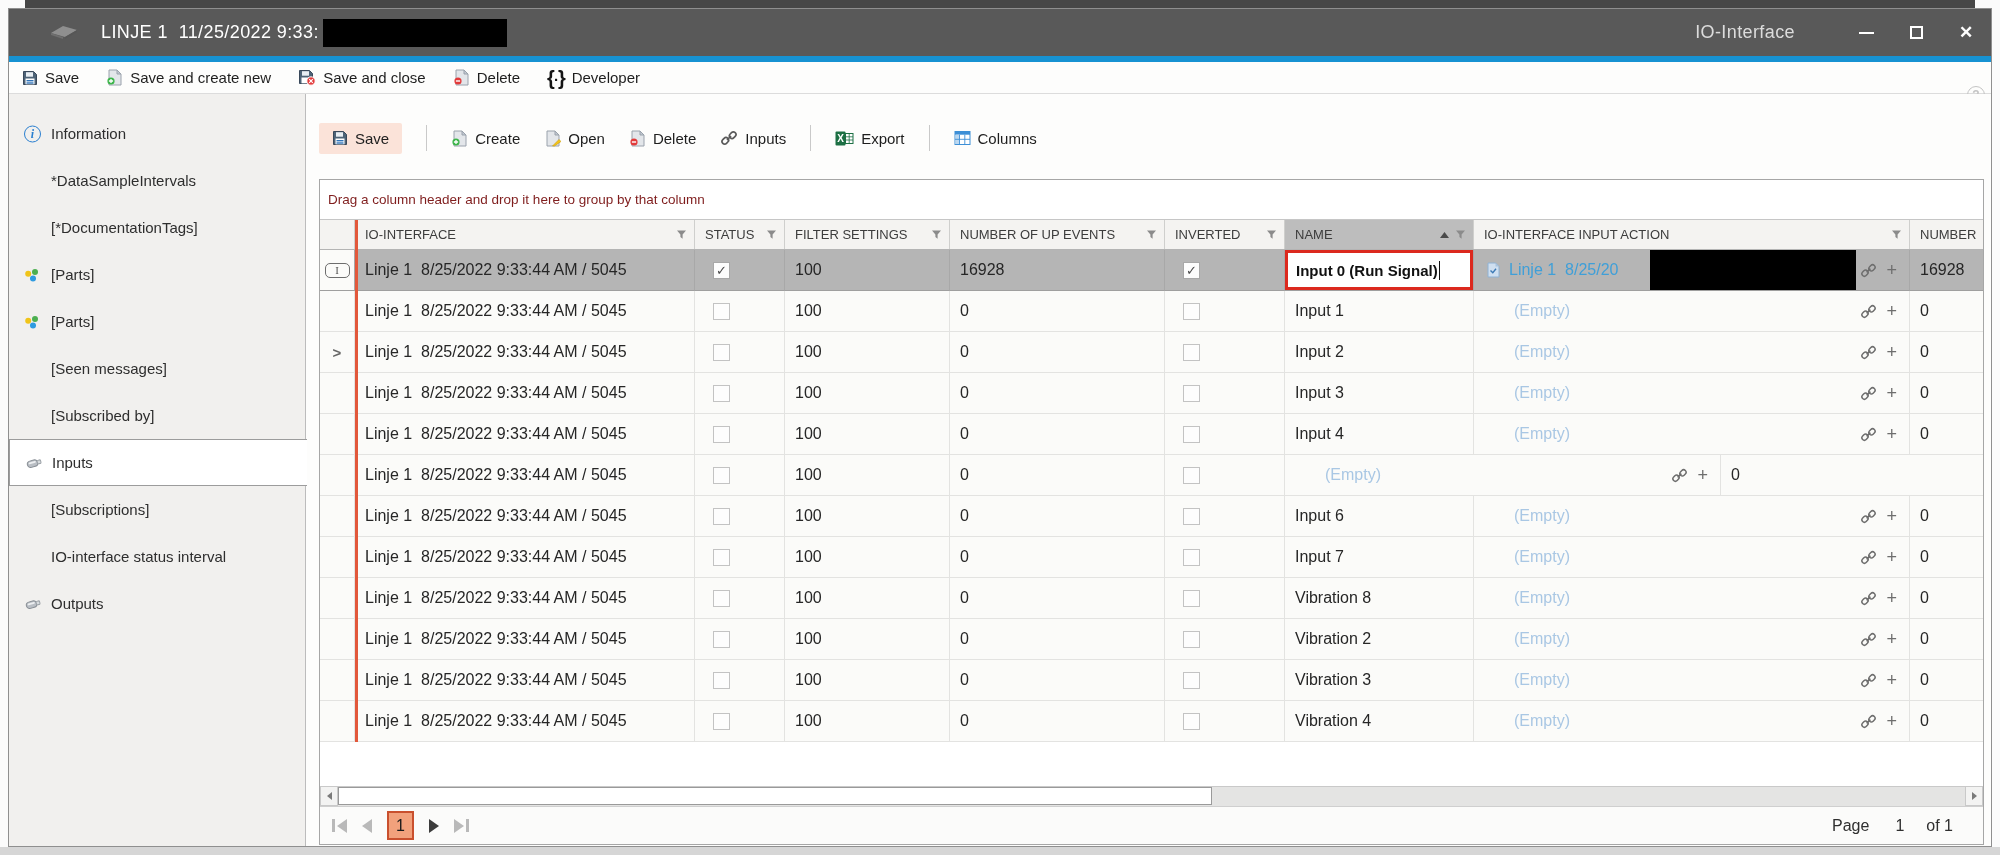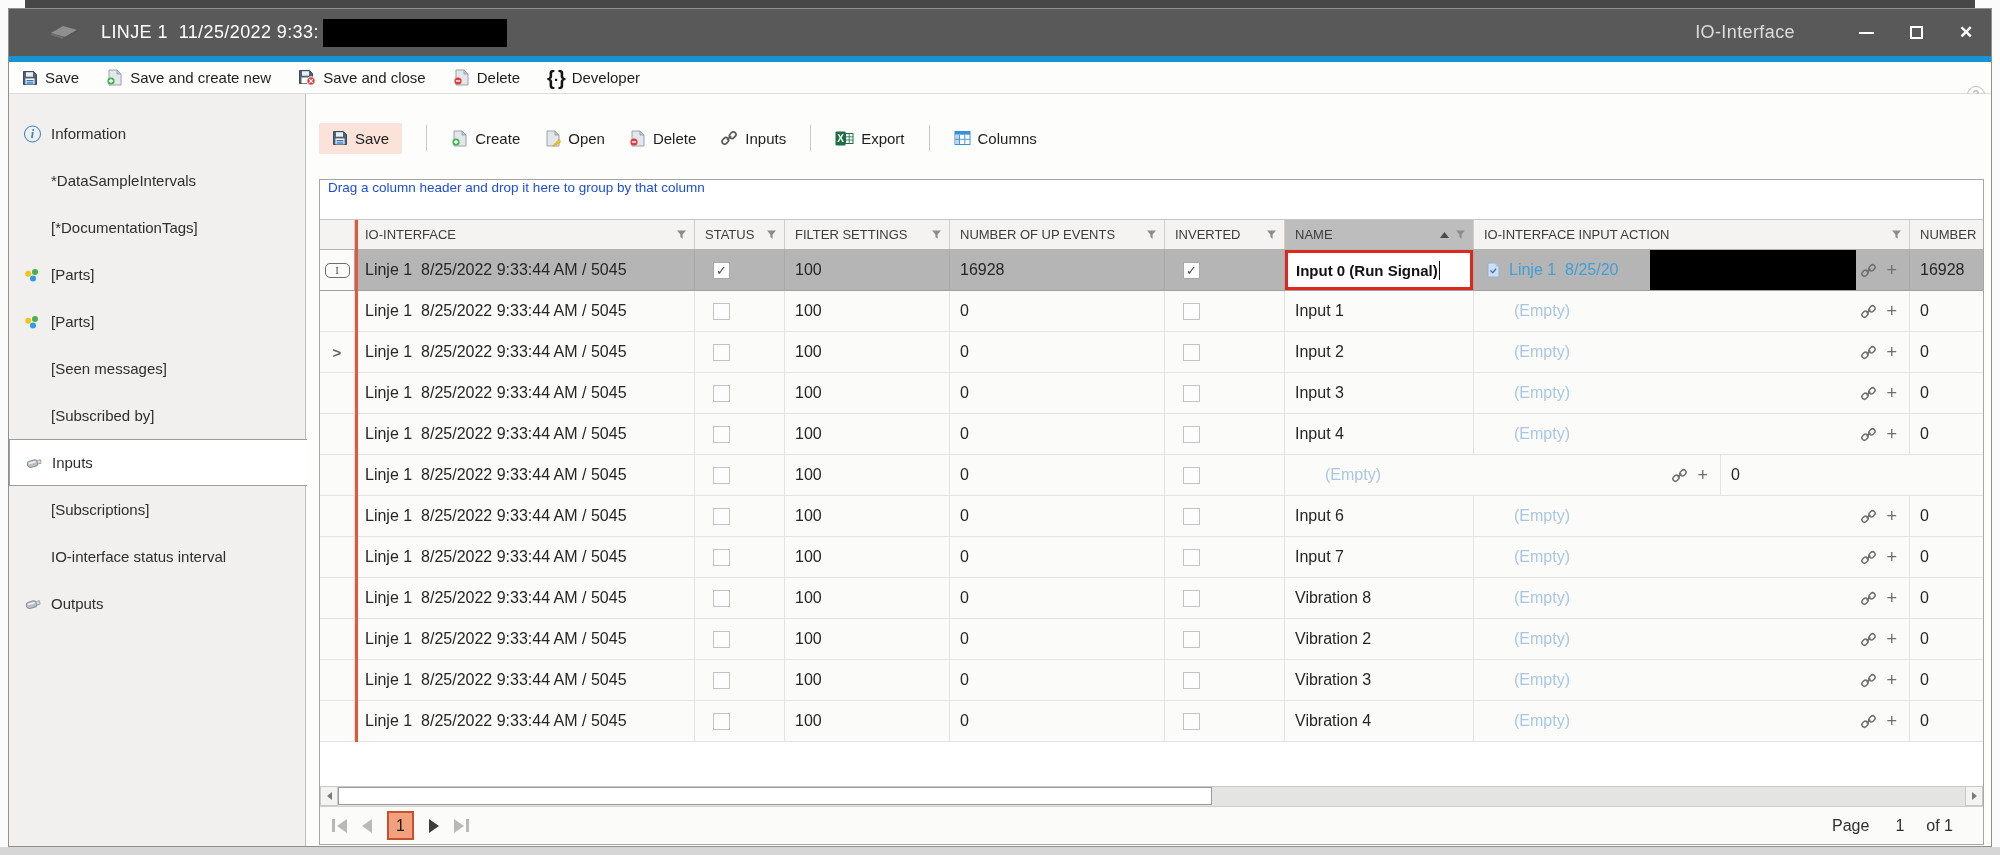--- a/index.html
+++ b/index.html
@@ -40,21 +40,21 @@
   .sidebar { position:absolute; left:0; top:0; bottom:0; width:297px; background:#f1f0ee; border-right:1px solid #bcbcbc; padding-top:16px; }
   .sb-item { position:relative; height:47px; display:flex; align-items:center; padding-left:42px; font-size:15px; color:#2e2e2e; cursor:default; white-space:nowrap; }
   .sb-item .sb-ic { position:absolute; left:15px; top:50%; transform:translateY(-50%); display:flex; }
   .sb-item.sel { background:#fff; border:1px solid #9c9c9c; border-right:none; width:298px; z-index:2; }
 
   .main { position:absolute; left:298px; right:0; top:0; bottom:0; background:#fdfdfc; }
   .grid-toolbar { position:absolute; left:12px; right:40px; top:22px; height:44px; display:flex; align-items:center; gap:24px; }
 
   
   .grid { position:absolute; left:12px; right:7px; top:85px; bottom:1px; border:1px solid #a6a6a6; background:#fff; }
-  .group-bar { height:40px; border-bottom:1px solid #c6c6c6; display:flex; align-items:flex-start; padding-left:8px; font-size:13.5px; color:#1d4ed8; }
+  .group-bar { height:40px; border-bottom:1px solid #c6c6c6; display:flex; align-items:center; padding-left:8px; font-size:13.5px; color:#7f1d1d; }
   .ghead { display:flex; height:30px; background:#f4f3f1; border-bottom:1px solid #b4b4b4; }
   .hcell { display:flex; align-items:center; padding:0 7px 0 10px; font-size:13px; color:#3c3c3c; border-right:1px solid #cfcfcd; white-space:nowrap; overflow:hidden; flex-shrink:0; }
   .hcell .hlabel { flex:1; overflow:hidden; }
   .hcell.sorted { background:#bdbdbd; }
   .hcell .sort-ic { margin-right:6px; display:flex; }
   .hcell.last { flex:1; border-right:none; min-width:0; }
   .h-rowhdr { width:35px; border-right:1px solid #cfcfcd; flex-shrink:0; }
 
   .gbody { position:relative; }
   .grow { display:flex; height:41px; background:#fbfbf9; }

